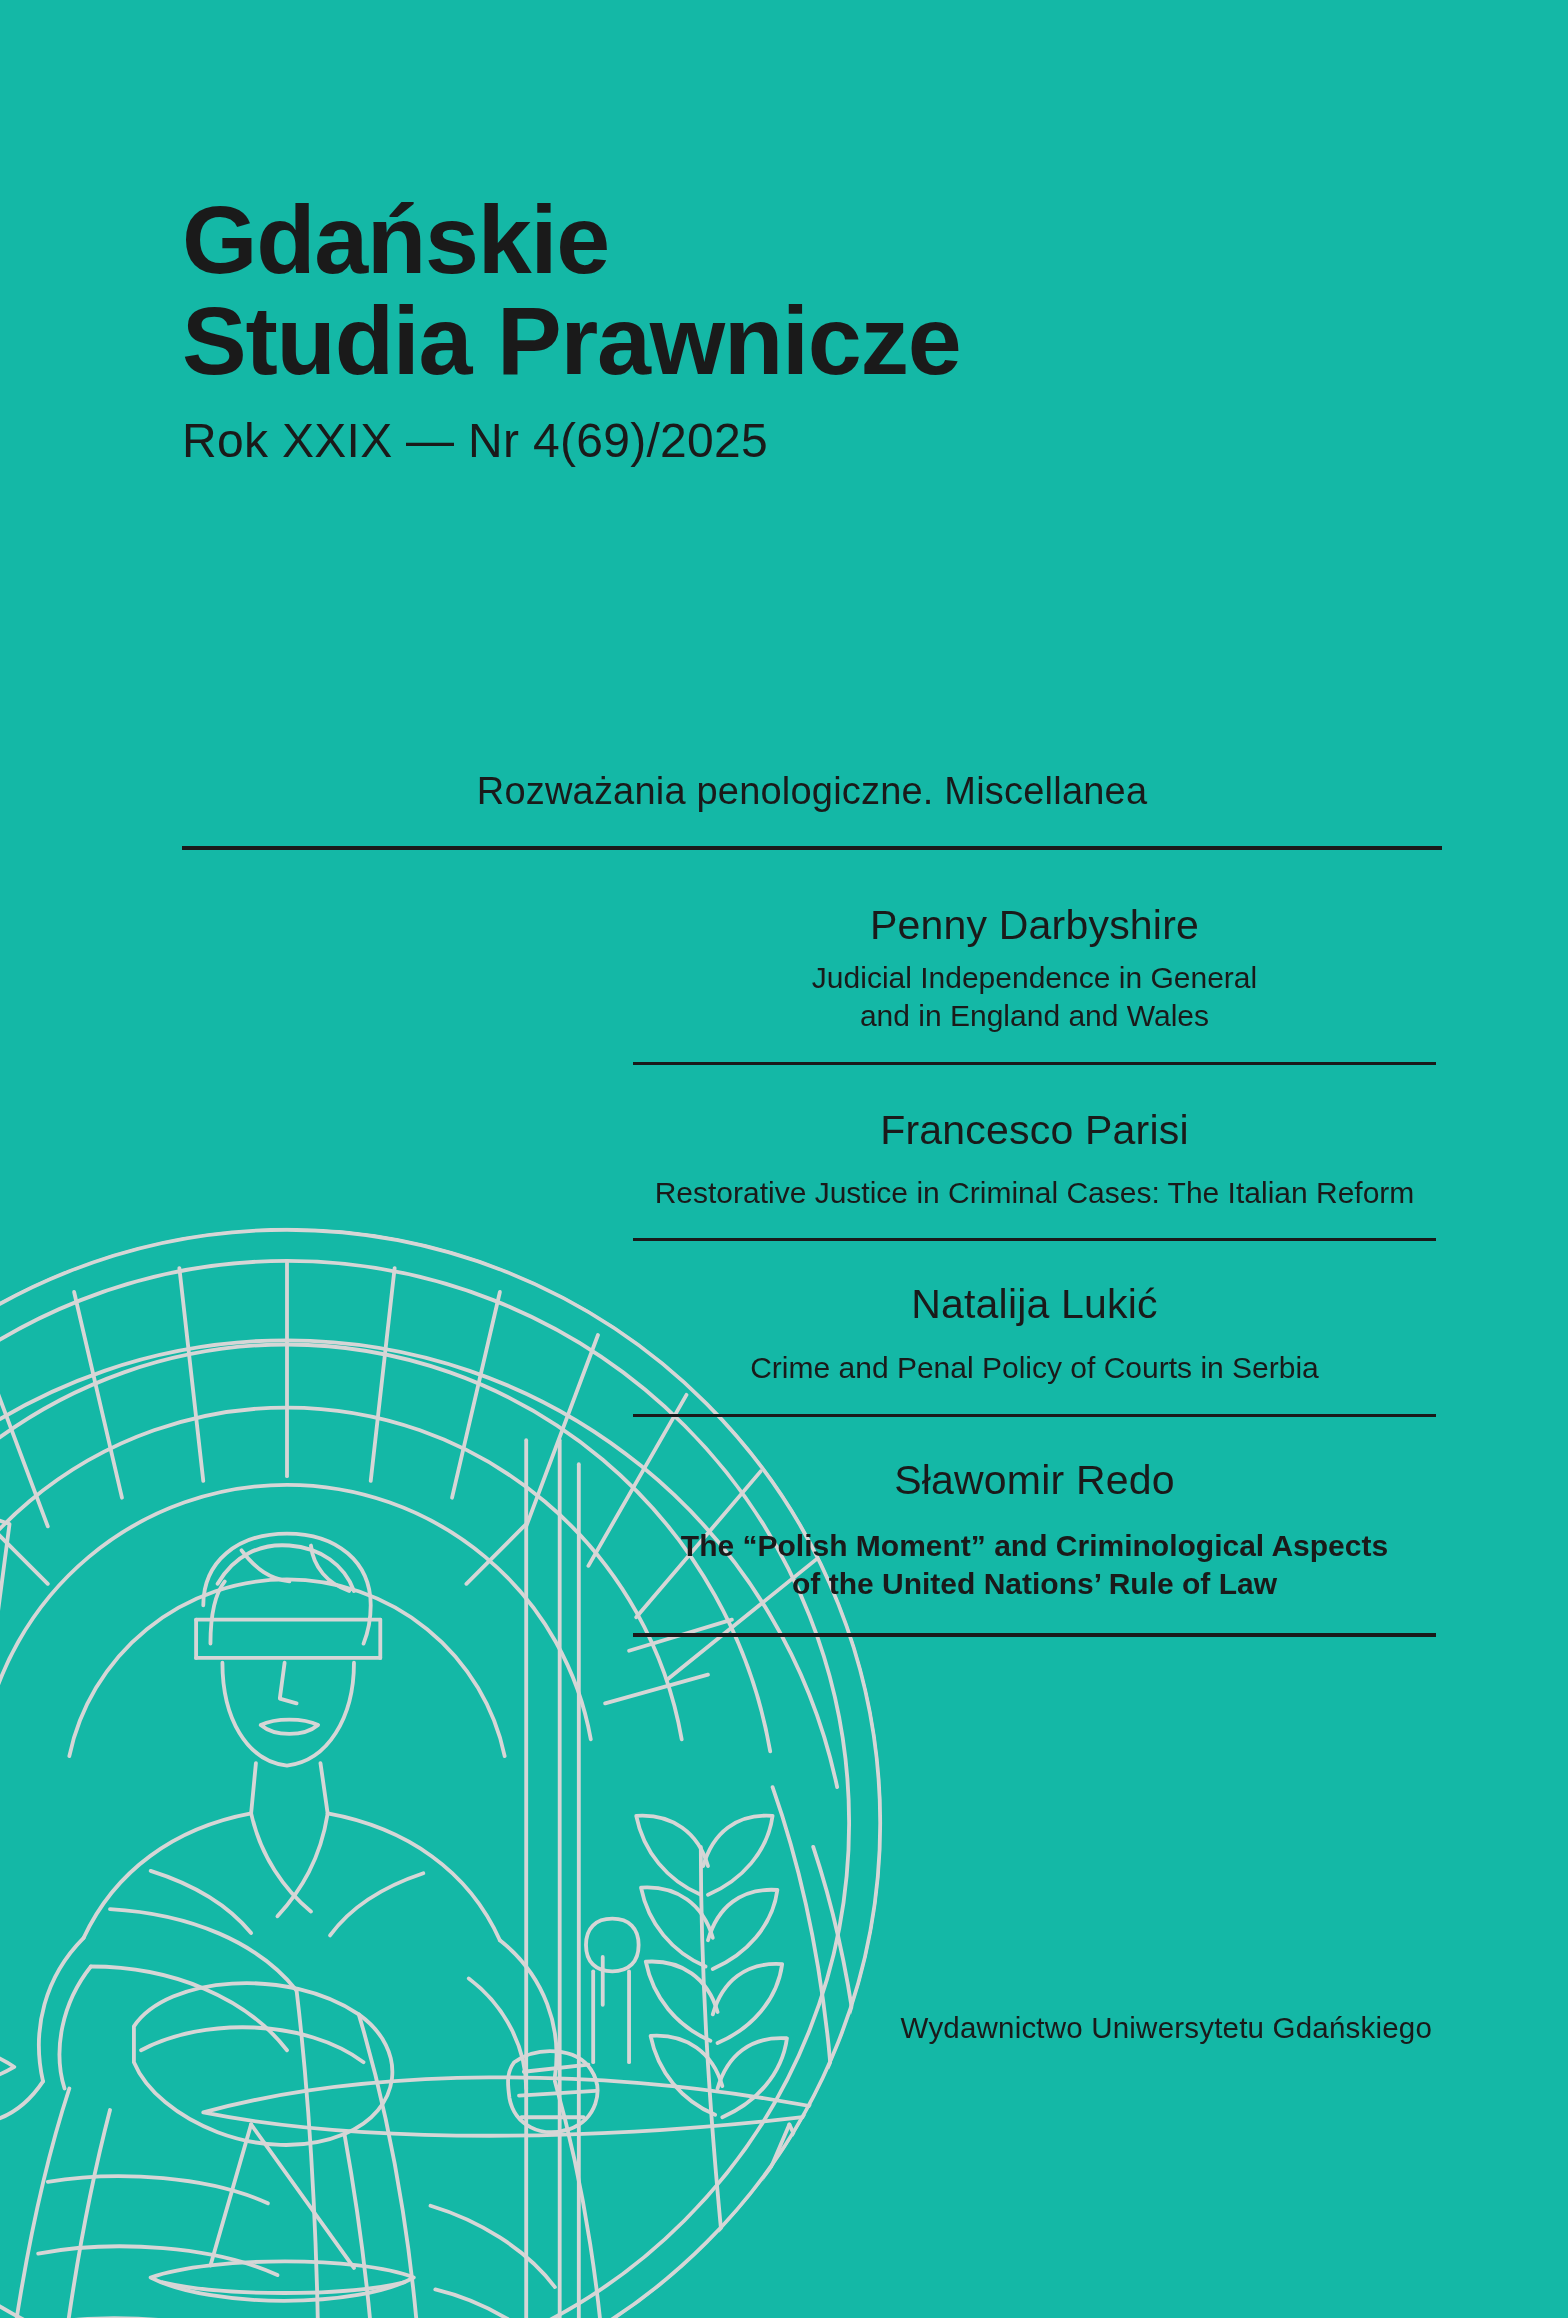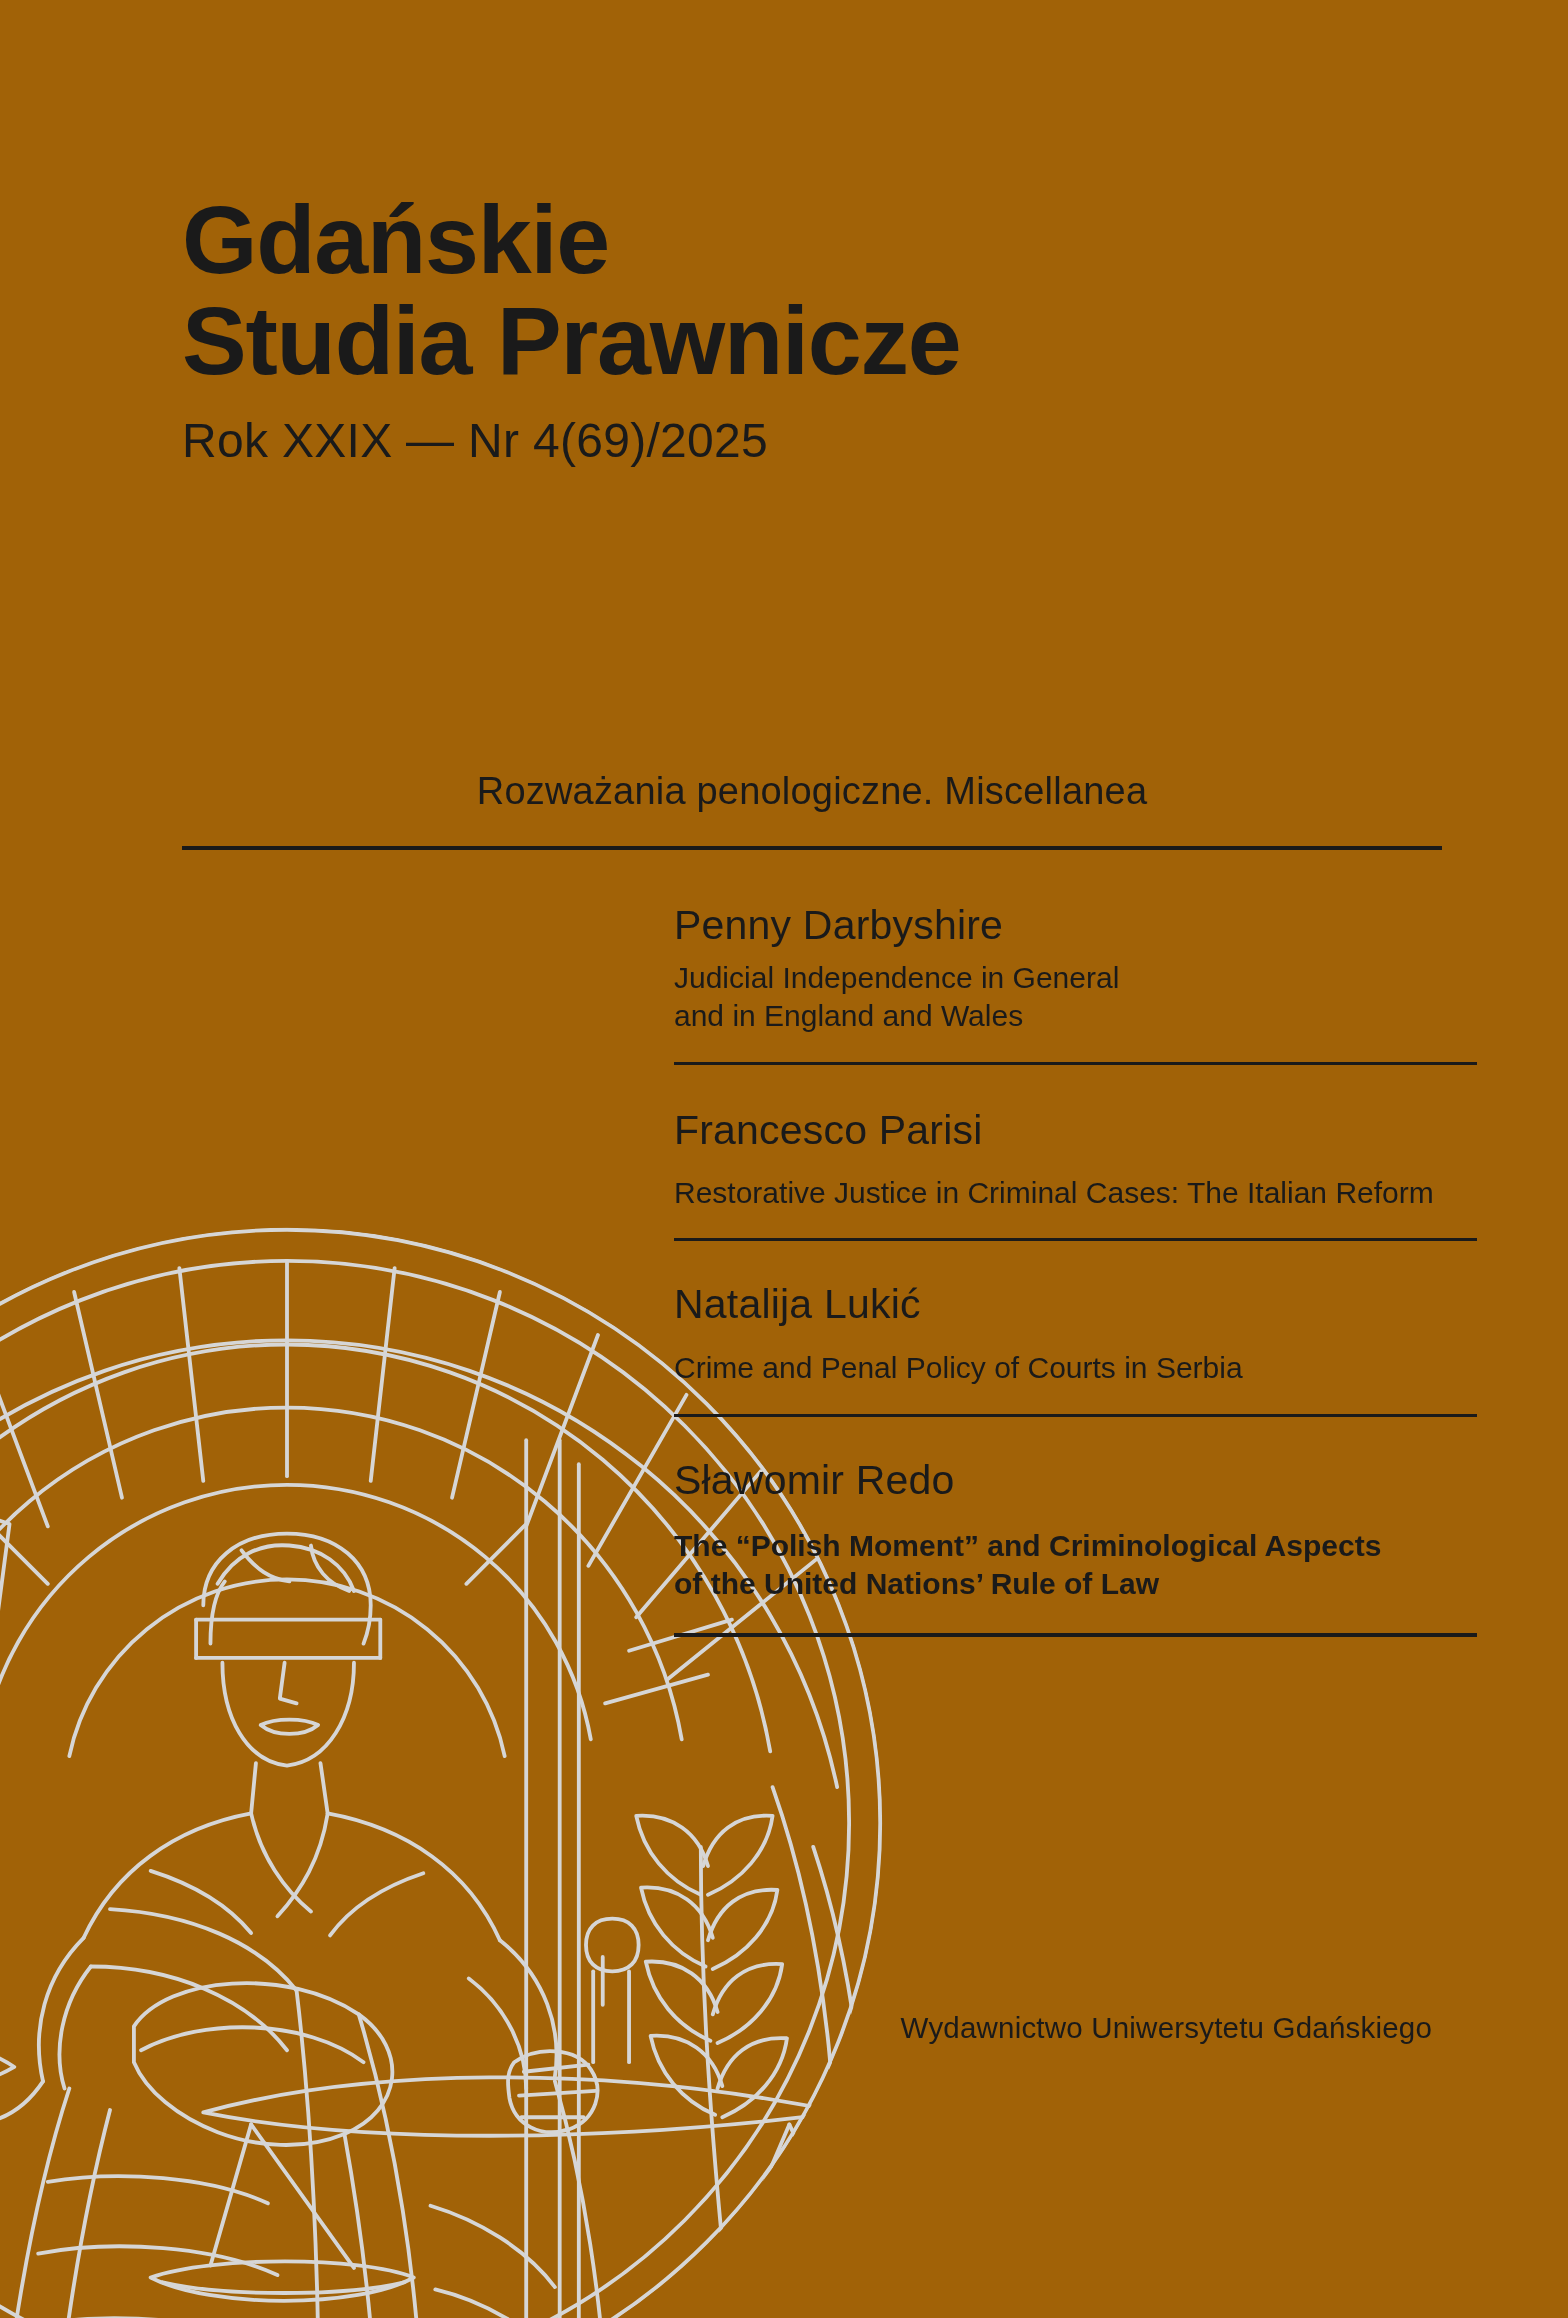--- a/index.html
+++ b/index.html
@@ -8,21 +8,21 @@
     background: #ffffff;
   }
   body {
     font-family: "Liberation Sans", sans-serif;
   }
 
   #cover {
     position: relative;
     width: 1568px;
     height: 2319px;
-    background: #a16207;
+    background: #14b8a6;
     overflow: hidden;
   }
 
   
   #watermark {
     position: absolute;
     left: -311px;
     top: 1225px;
     width: 1196px;
     height: 1196px;
@@ -73,25 +73,25 @@
   .section-rule {
     margin-top: 33px;
     height: 4.1px;
     background: #1a1a1a;
     width: 100%;
   }
 
   
   .contents {
     position: absolute;
-    left: 674px;
+    left: 633px;
     top: 903px;
     width: 803px;
     z-index: 2;
-    text-align: left;
+    text-align: center;
   }
   .entry { }
   .entry-author {
     font-size: 41px;
     color: #1a1a1a;
     line-height: 1.12em;
     letter-spacing: 0.2px;
     margin: 0;
     white-space: nowrap;
   }

